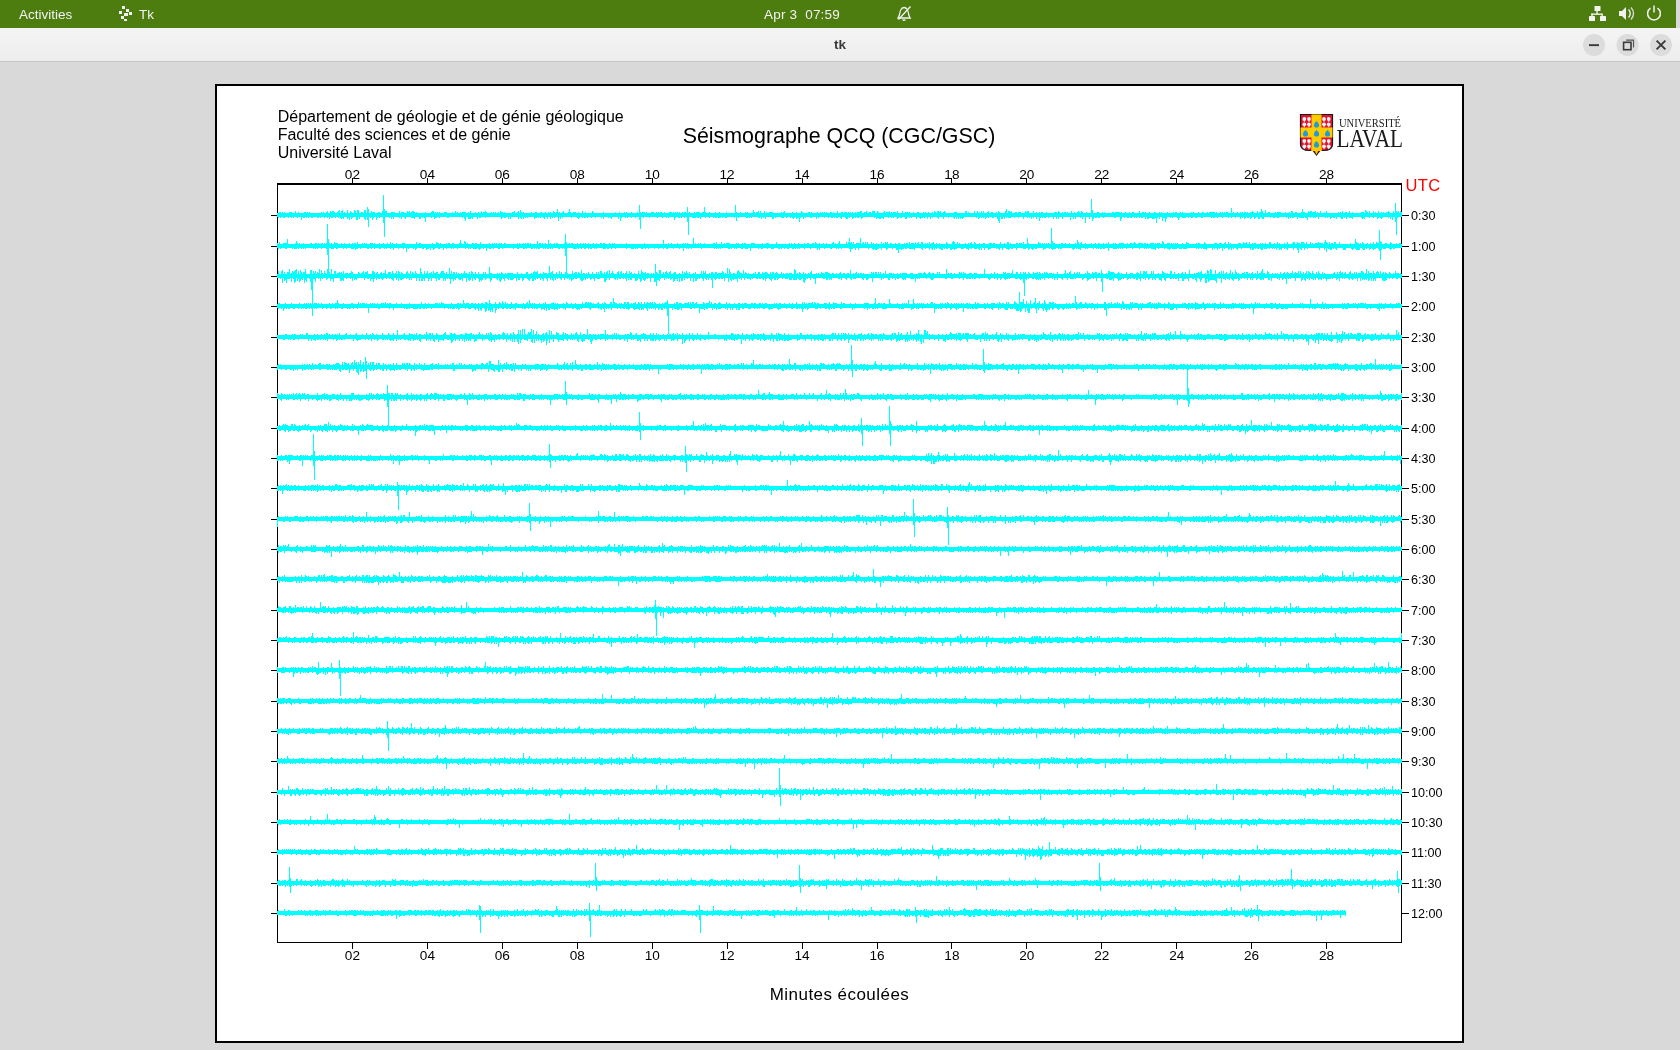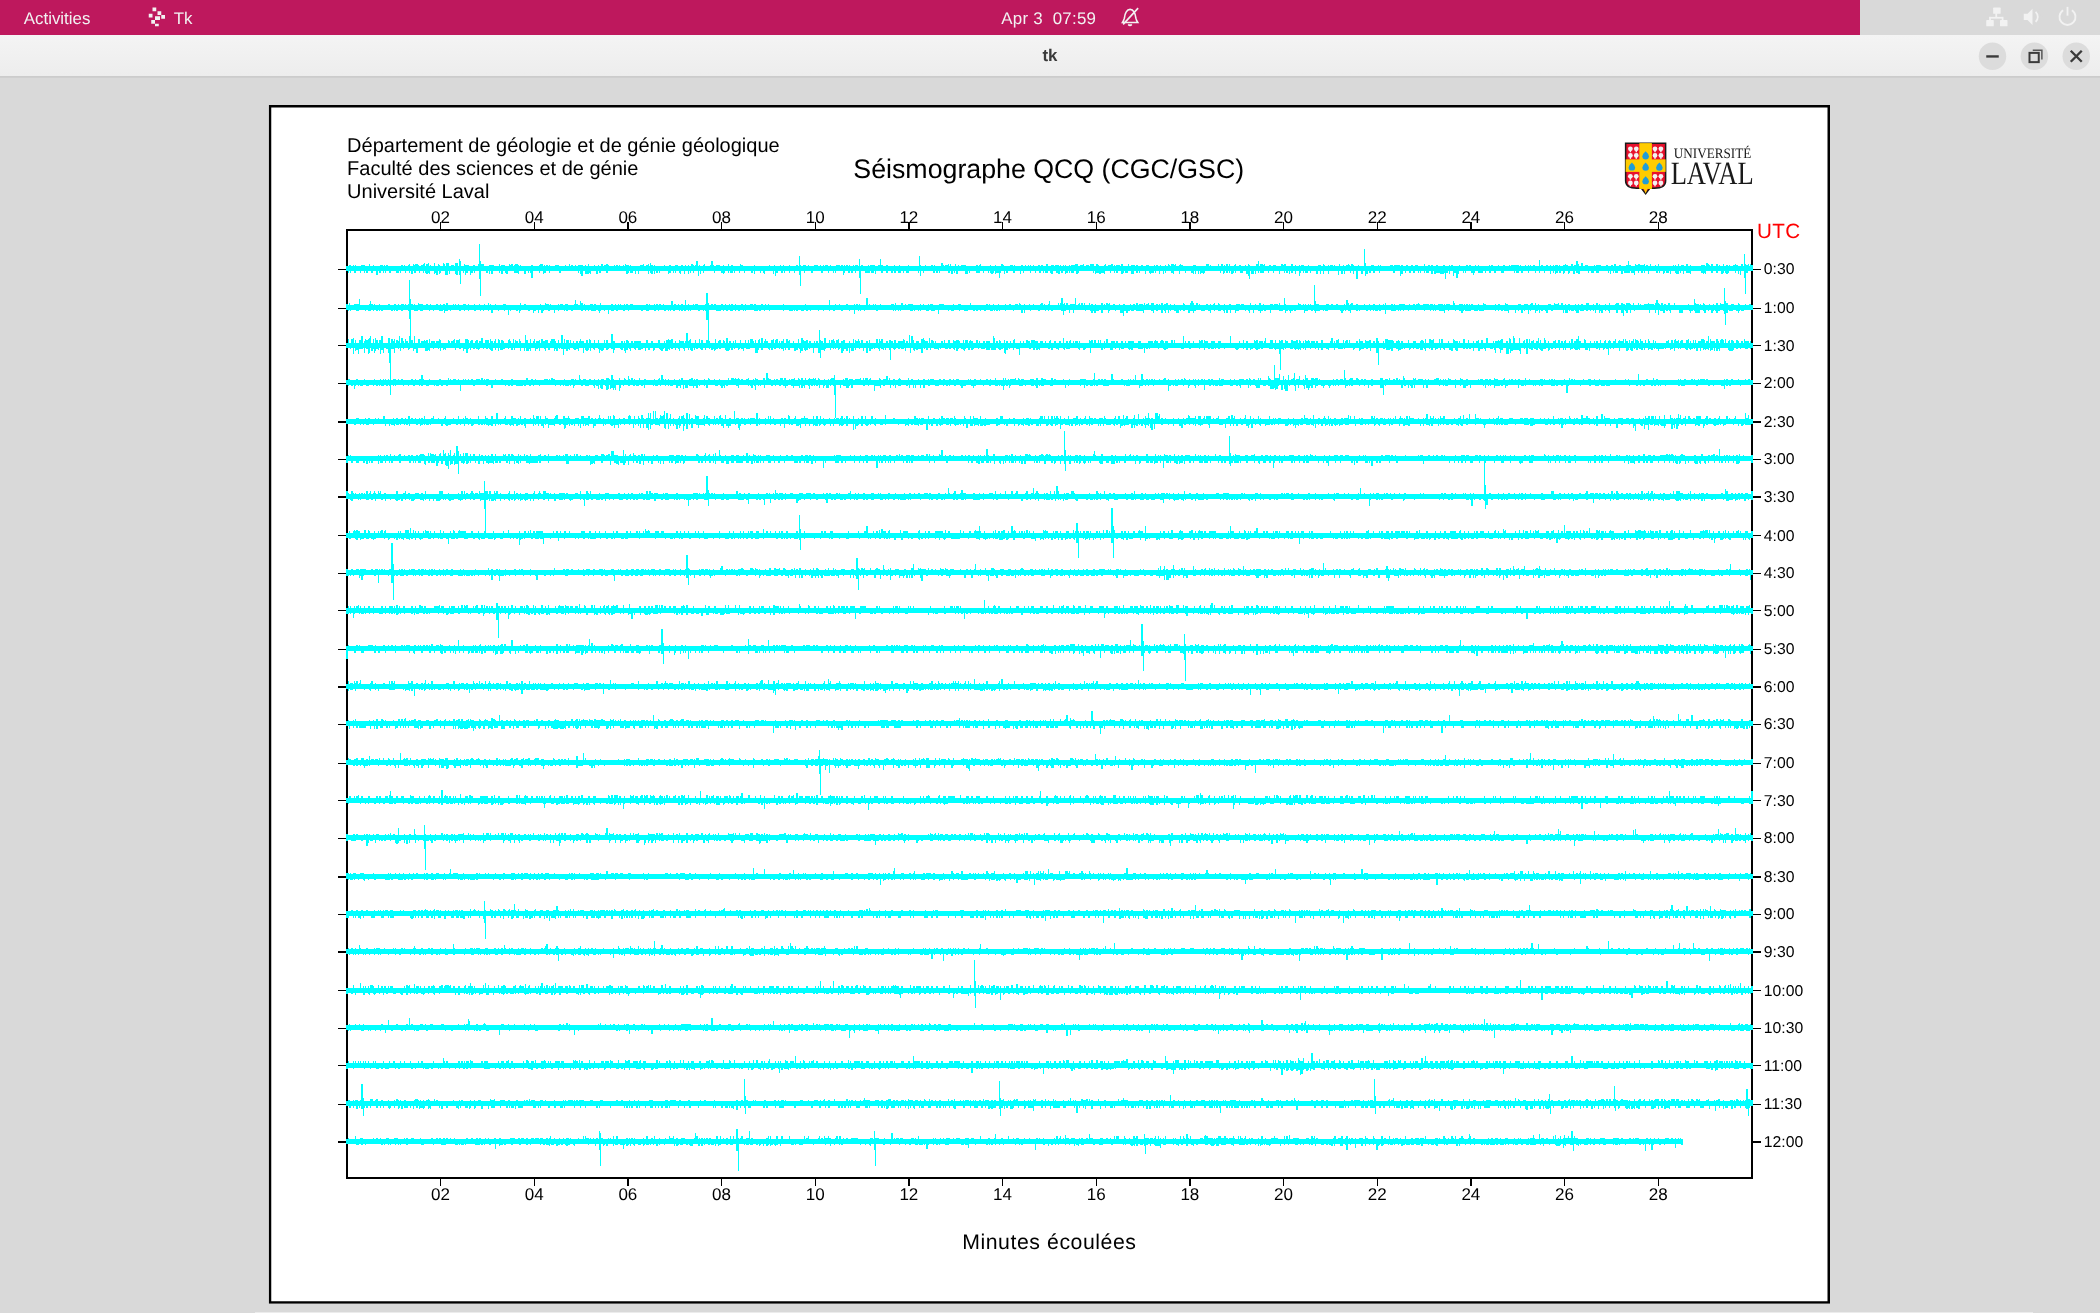--- a/index.html
+++ b/index.html
@@ -1,18 +1,18 @@
 <!DOCTYPE html>
 <html><head><meta charset="utf-8"><style>
 *{margin:0;padding:0;box-sizing:border-box}
 body{width:1680px;height:1050px;overflow:hidden;font-family:"Liberation Sans",sans-serif;background:#d9d9d9;position:relative}
-.topbar{position:absolute;left:0;top:0;width:1488px;height:28px;background:#be185d;color:#f2f2f2;font-size:13.5px}
+.topbar{position:absolute;left:0;top:0;width:1676px;height:28px;background:#4d7c0f;color:#f2f2f2;font-size:13.5px}
 .topbar .act{position:absolute;left:19px;top:7px}
 .topbar .tk{position:absolute;left:139px;top:7px}
-.topbar .clock{position:absolute;left:801px;top:7px;letter-spacing:0.2px}
+.topbar .clock{position:absolute;left:764px;top:7px;letter-spacing:0.2px}
 .titlebar{position:absolute;left:0;top:28px;width:1680px;height:34px;background:linear-gradient(#f4f4f4,#ededed);border-bottom:1px solid #c6c6c6}
 .titlebar .t{position:absolute;left:0;width:100%;text-align:center;top:9px;font-size:13.5px;font-weight:bold;color:#3a3a3a}
 </style></head>
 <body>
 <div class="topbar">
     <span class="act">Activities</span>
     <span class="tk">Tk</span>
     <span class="clock">Apr 3&nbsp;&nbsp;07:59</span>
   </div>
 

